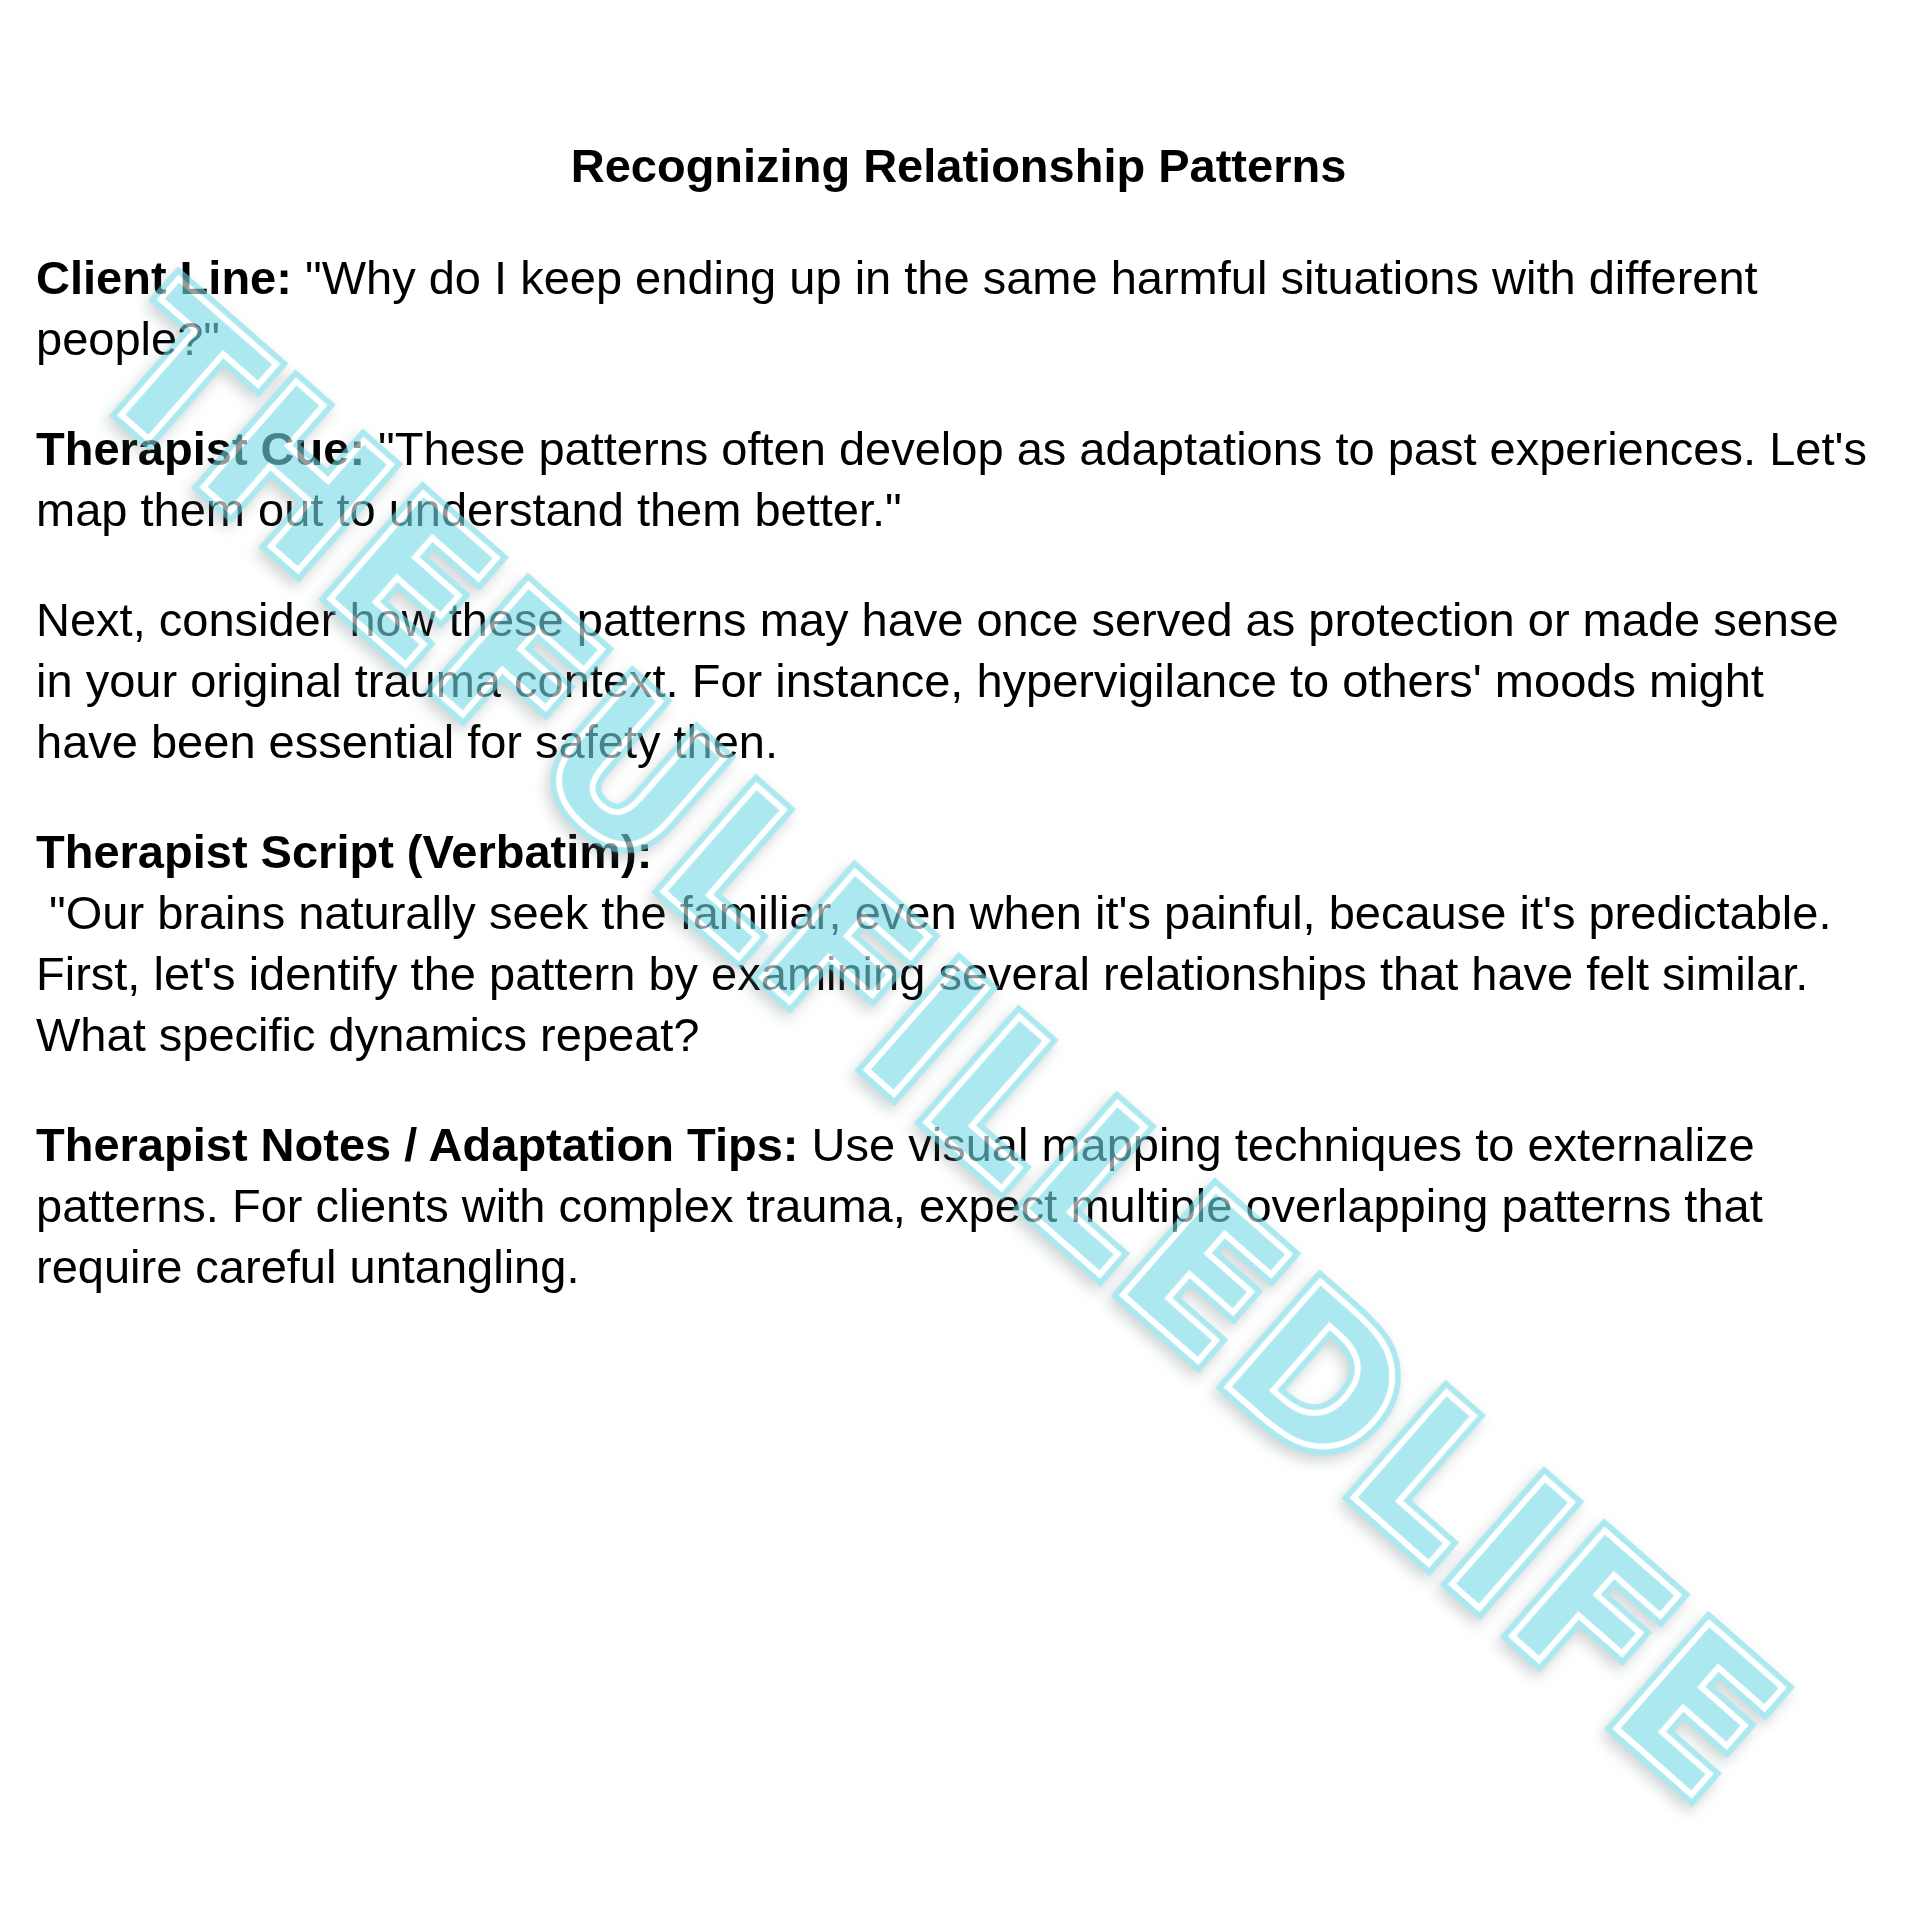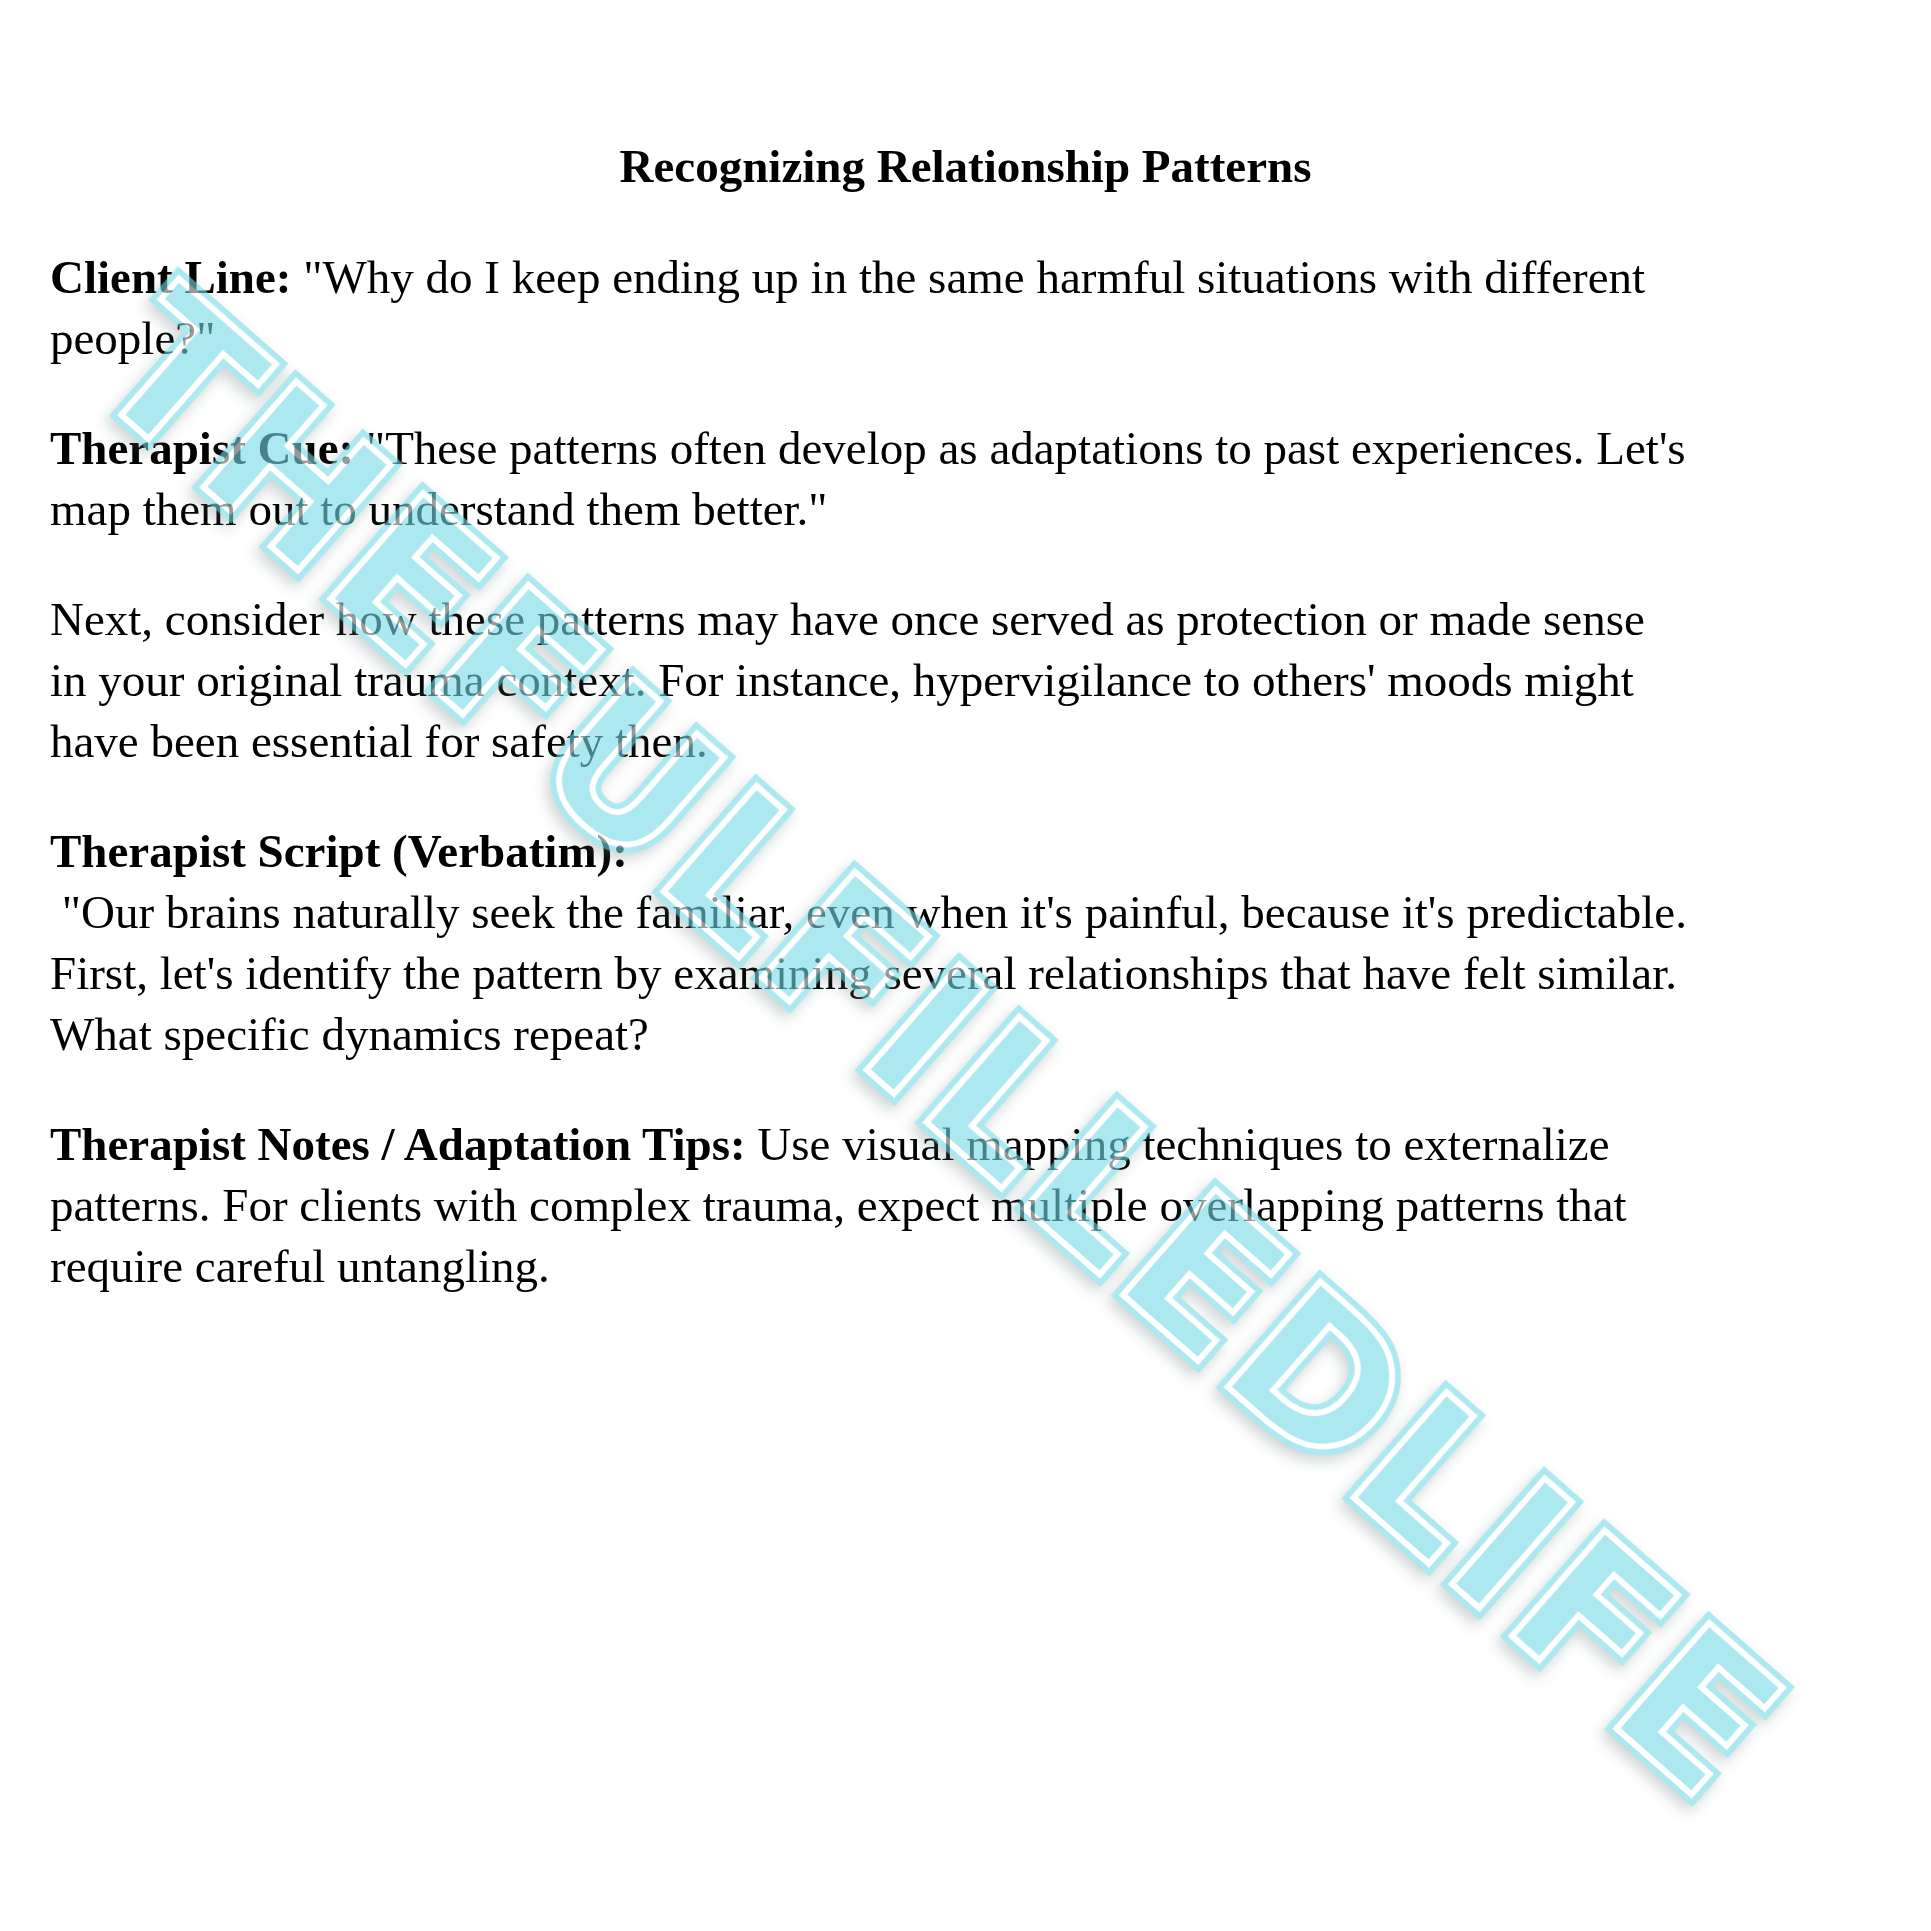--- a/index.html
+++ b/index.html
@@ -11,23 +11,22 @@
     width: 1931px;
     height: 1931px;
     overflow: hidden;
     position: relative;
     font-family: "Liberation Sans", sans-serif;
     color: #000000;
   }
   .page {
     position: absolute;
     inset: 0;
-    padding: 137px 29px 0 50px;
+    padding: 137px 29px 0 36px;
     box-sizing: border-box;
-    font-family: Liberation Serif, serif;
   }
   .doc-title {
     font-size: 47px;
     font-weight: 700;
     line-height: 58px;
     text-align: center;
     margin: 0 0 52px 0;
     
     margin-left: -50px;
     margin-right: -29px;

